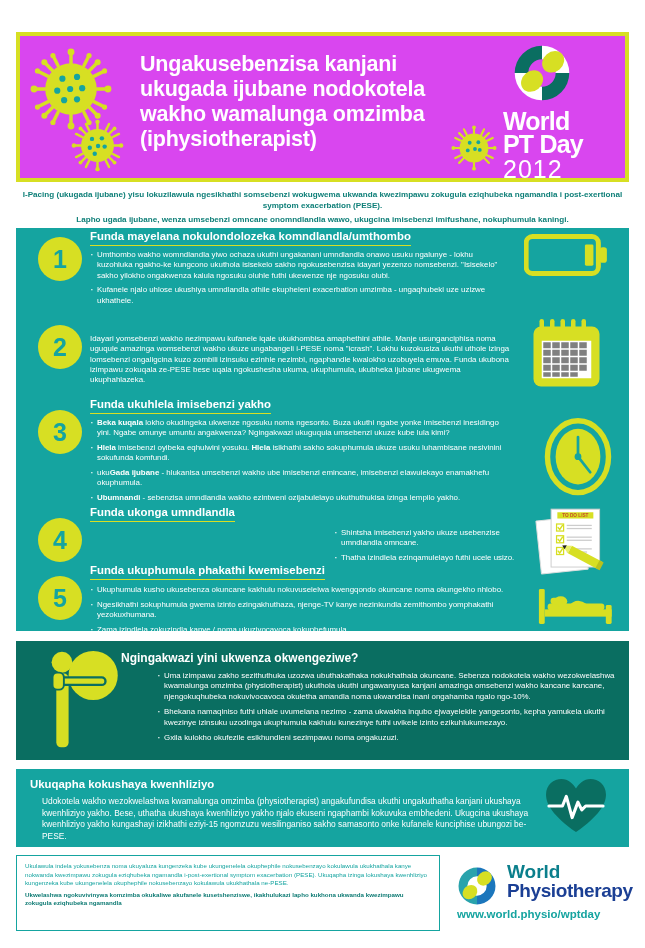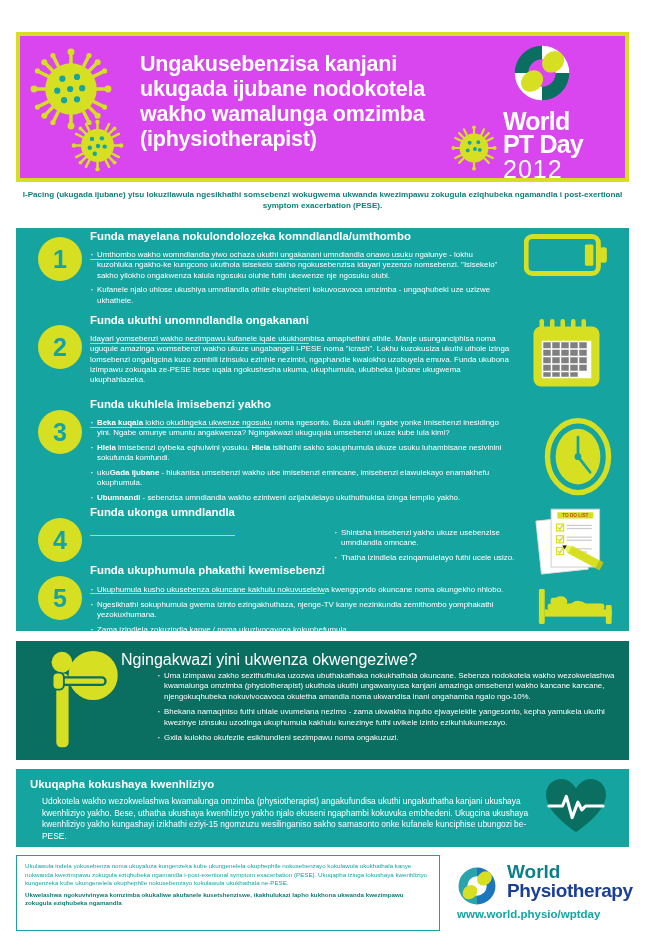--- a/index.html
+++ b/index.html
@@ -32,36 +32,36 @@
 
   
   .steps-panel { position:absolute; left:16px; top:228px; width:613px; height:403px; background:#15a4a0; }
   .bubble {
     position:absolute; width:44px; height:44px; border-radius:50%;
     background:#d7df23; color:#15a4a0; font-weight:bold; font-size:25px;
     display:flex; align-items:center; justify-content:center; line-height:1;
   }
   .step-head {
     position:absolute; color:#ffffff; font-weight:bold; font-size:11.4px;
-    border-bottom:1.5px solid #d7df23; padding-bottom:16px; line-height:13px;
+    border-bottom:1.5px solid #d7df23; padding-bottom:2px; line-height:13px;
     white-space:nowrap;
     text-align:right;
   }
   .bullets { position:absolute; color:#ffffff; font-size:7.9px; line-height:10.3px; }
   .bullets li { list-style:none; position:relative; padding-left:7px; margin-bottom:4.5px; }
   .bullets li:before { content:"·"; position:absolute; left:0; top:-1px; font-size:11px; line-height:10px; }
   .para { position:absolute; color:#ffffff; font-size:7.9px; line-height:10.3px; }
   .b { font-weight:bold; }
 
   
   .icon-slot { position:absolute; }
 
   
   .extra-panel { position:absolute; left:16px; top:641px; width:613px; height:119px; background:#0a6e61; }
-  .extra-title { position:absolute; left:105px; top:10px; color:#fff; font-weight:normal; font-size:16px; }
+  .extra-title { position:absolute; left:105px; top:10px; color:#fff; font-weight:bold; font-size:12px; }
   .extra-bullets { position:absolute; left:105px; top:30px; width:495px; color:#fff; font-size:7.9px; line-height:10.4px; }
   .extra-bullets li { list-style:none; position:relative; padding-left:7px; margin-bottom:5px;margin-left:36px; }
   .extra-bullets li:before { content:"·"; position:absolute; left:0; top:-1px; font-size:11px; line-height:10px; }
 
   
   .hr-panel { position:absolute; left:16px; top:769px; width:613px; height:78px; background:#15a4a0; }
   .hr-title { position:absolute; left:14px; top:9px; color:#fff; font-weight:bold; font-size:11.4px; }
   .hr-text { position:absolute; left:14px; top:27px; width:505px; color:#fff; font-size:8.4px; line-height:11.6px;margin-left:12px; }
 
   
@@ -226,39 +226,39 @@
         </svg>
         <div class="wpt-word">World</div>
         <div class="wpt-word">PT Day</div>
         <div class="wpt-year">2012</div>
       </div>
     </div>
   </div>
 
   <div class="intro">
     <p class="lead">I-Pacing (ukugada ijubane) yisu lokuzilawula ngesikhathi somsebenzi wokugwema  ukwanda kwezimpawu zokugula eziqhubeka ngamandla i post-exertional symptom exacerbation (PESE).</p>
+    <p>Lapho ugada ijubane, wenza umsebenzi omncane onomndlandla wawo, ukugcina imisebenzi imifushane, nokuphumula kaningi.</p>
   </div>
 
   <div class="steps-panel">
 
     <div class="bubble" style="left:22px; top:9px;">1</div>
     <div class="step-head" style="left:74px; top:2px;">Funda mayelana nokulondolozeka komndlandla/umthombo</div>
     <ul class="bullets" style="left:74px; top:22px; width:420px;">
       <li>Umthombo wakho womndlandla yiwo ochaza ukuthi ungakanani umndlandla onawo usuku ngalunye - lokhu kuzohluka ngakho-ke kungcono ukuthola isisekelo sakho ngokusebenzisa idayari yezenzo nomsebenzi. "Isisekelo" sakho yilokho ongakwenza kalula ngosuku oluhle futhi ukewenze nje ngosuku olubi.</li>
-      <li>Kufanele njalo uhlose ukushiya umndlandla othile ekupheleni kokuvocavoca umzimba - ungaqhubeki uze uzizwe ukhathele.</li>
+      <li>Kufanele njalo uhlose ukushiya umndlandla othile ekupheleni exacerbation umzimba - ungaqhubeki uze uzizwe ukhathele.</li>
     </ul>
 
     <svg class="icon-slot" style="left:508px; top:6px;" width="85" height="42" viewBox="0 0 120 58">
       <rect x="3" y="3" width="102" height="52" rx="9" fill="none" stroke="#d7df23" stroke-width="7"></rect>
       <rect x="86" y="14" width="12" height="30" rx="2" fill="#d7df23"></rect>
       <rect x="107" y="18" width="10" height="22" rx="4" fill="#d7df23"></rect>
     </svg>
 
     <div class="bubble" style="left:22px; top:97px;">2</div>
-    <div class="step-head" style="left:74px; top:86px;">Funda ukuthi unomndlandla ongakanani</div>
     <div class="para" style="left:74px; top:106px; width:420px;">Idayari yomsebenzi wakho nezimpawu kufanele iqale ukukhombisa amaphethini athile. Manje usunganciphisa noma uguqule amazinga womsebenzi wakho ukuze ungabangeli i-PESE noma "icrash". Lokhu kuzokusiza ukuthi uthole izinga lomsebenzi ongaligcina kuzo zombili izinsuku ezinhle nezimbi, ngaphandle kwalokho uzobuyela emuva. Funda ukubona izimpawu zokuqala ze-PESE bese uqala ngokushesha ukuma, ukuphumula, ukubheka ijubane ukugwema ukuphahlazeka.</div>
 
     <svg class="icon-slot" style="left:513px; top:88px;" width="75" height="75" viewBox="0 0 100 100">
       <g fill="#d7df23">
         <rect x="14" y="4" width="6" height="16" rx="3"></rect>
           <rect x="28" y="4" width="6" height="16" rx="3"></rect>
         <rect x="42" y="4" width="6" height="16" rx="3"></rect>
           <rect x="56" y="4" width="6" height="16" rx="3"></rect>
         <rect x="70" y="4" width="6" height="16" rx="3"></rect>
       </g>

